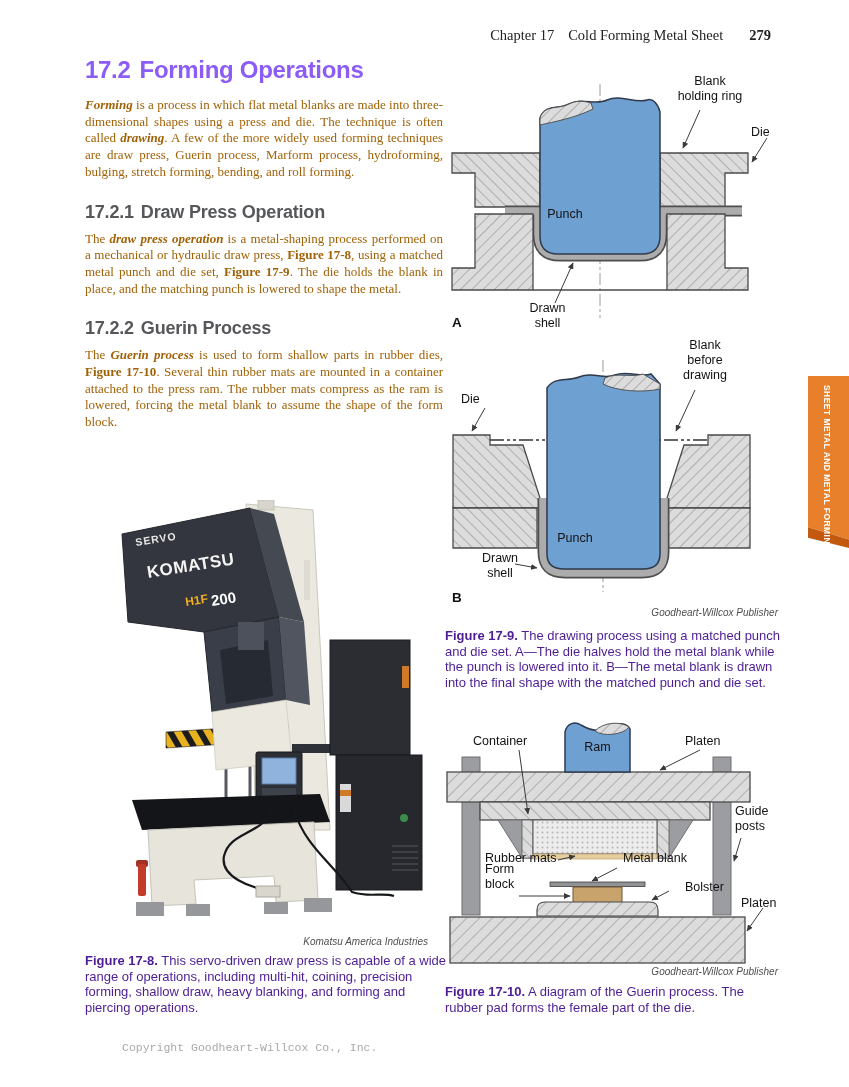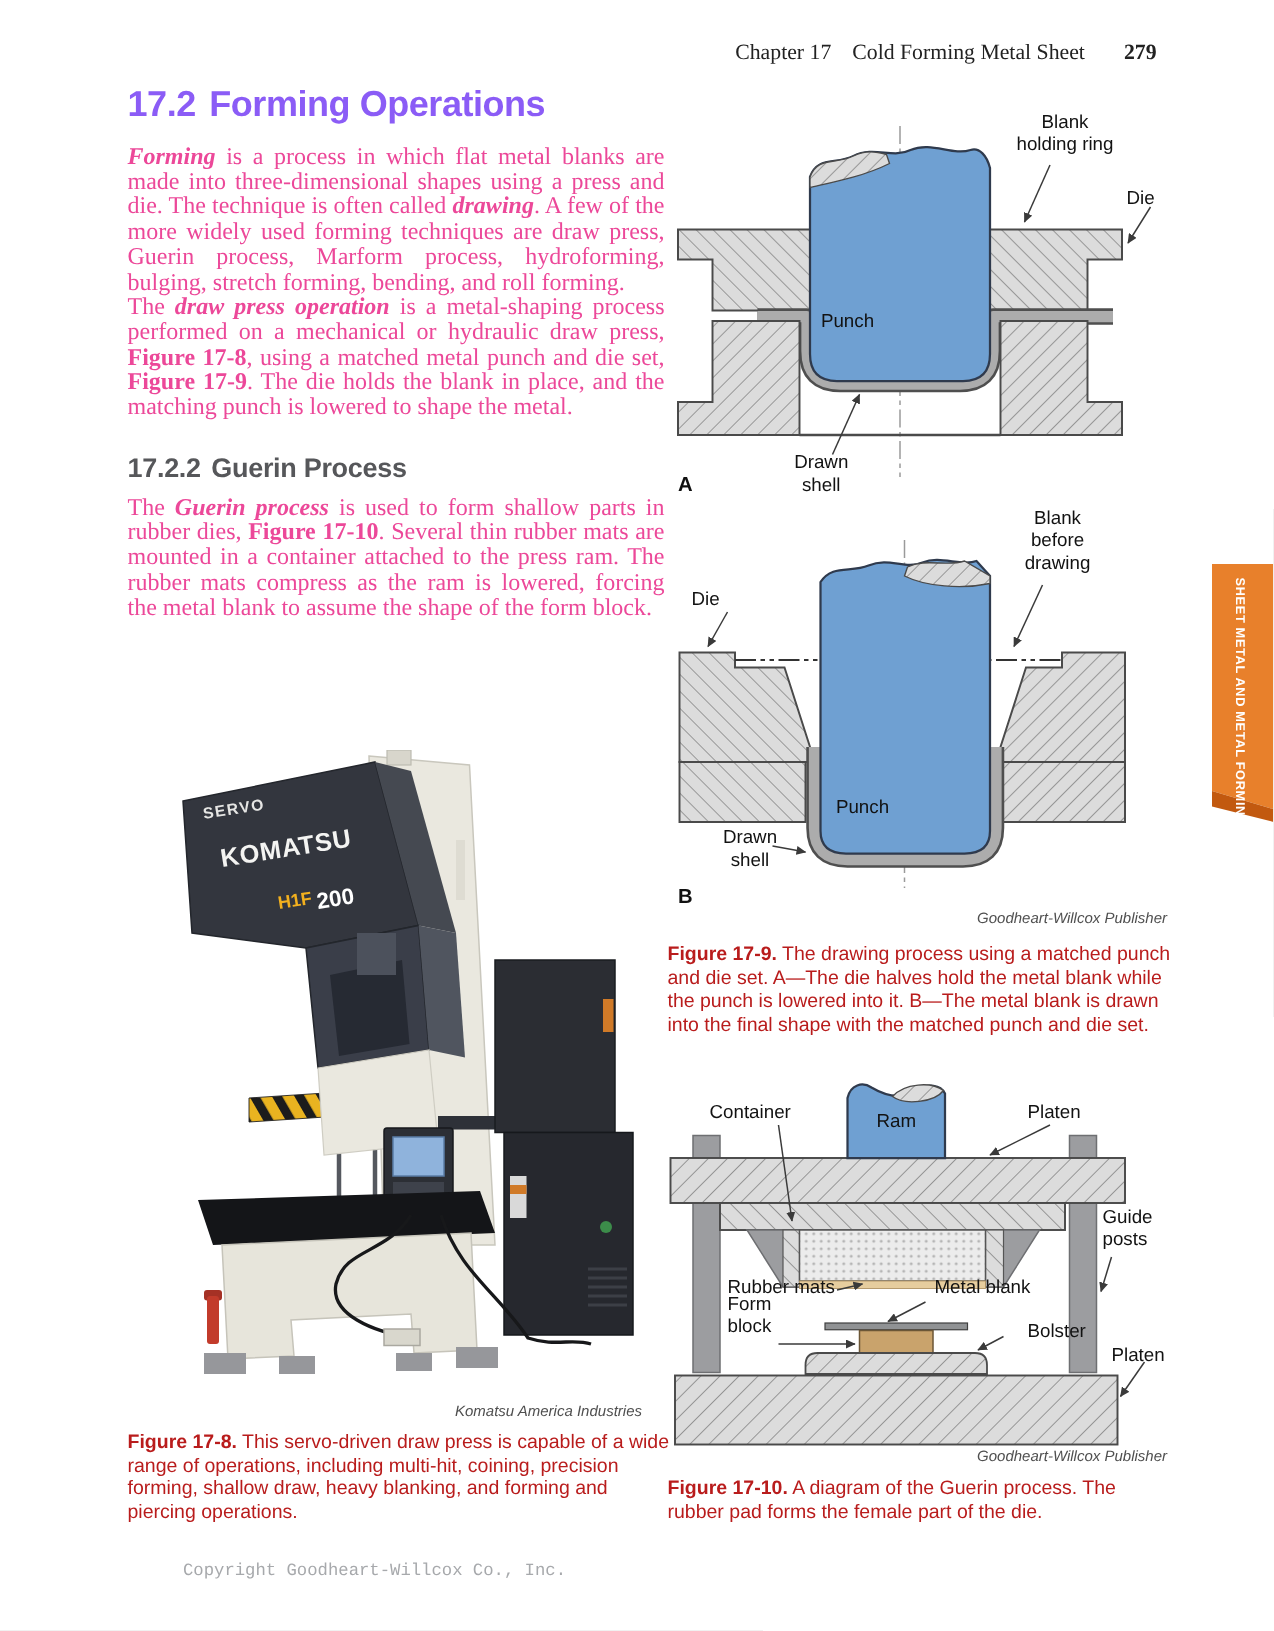--- a/index.html
+++ b/index.html
@@ -23,21 +23,21 @@
     font-family:"Liberation Sans", sans-serif; font-weight:bold;
     font-size:24px; letter-spacing:-0.3px; color:#8b5cf6; margin:0 0 13px 0;
   }
   h1.sec .sec-num { margin-right:9px; }
   h2.subsec {
     font-family:"Liberation Sans", sans-serif; font-weight:bold;
     font-size:18px; letter-spacing:-0.2px; color:#56575A; margin:21px 0 8px 0;
   }
   h2.subsec .sec-num { margin-right:7px; }
   p.body {
-    font-size:16px; line-height:16.7px; text-align:justify; color:#ec4899;
+    font-size:13px; line-height:16.7px; text-align:justify; color:#a16207;
   }
   .seg-b { font-weight:bold; }
   .seg-bi { font-weight:bold; font-style:italic; }
 
   
   .figwrap { position:absolute; }
   .dlabel {
     position:absolute; font-family:"Liberation Sans", sans-serif;
     font-size:12.5px; line-height:1.2; color:#121212; white-space:pre-line;
   }
@@ -45,21 +45,21 @@
   .partletter {
     position:absolute; font-family:"Liberation Sans", sans-serif;
     font-weight:bold; font-size:13.5px; color:#111;
   }
   .credit {
     position:absolute; font-family:"Liberation Sans", sans-serif;
     font-style:italic; font-size:10px; color:#4f4f4f; text-align:right;
   }
   .caption {
     position:absolute; font-family:"Liberation Sans", sans-serif;
-    font-size:13px; line-height:15.6px; color:#b91c1c; text-align:left;
+    font-size:13px; line-height:15.6px; color:#4c1d95; text-align:left;
   }
 
   
   .side-tab { position:absolute; right:0; top:376px; width:41px; height:172px; }
   .side-tab .tab-main {
     position:absolute; inset:0; background:#E8802B;
     clip-path:polygon(0 0, 100% 0, 100% 95%, 0 88%);
   }
   .side-tab .tab-dark {
     position:absolute; inset:0; background:#C2590F;
@@ -84,20 +84,21 @@
 <div class="page">
 
   <div class="running-head">
     <span>Chapter 17</span><span class="rh-title">Cold Forming Metal Sheet</span><span class="rh-page">279</span>
   </div>
 
   <div class="col-left">
     <h1 class="sec"><span class="sec-num">17.2</span><span>Forming Operations</span></h1>
     <p class="body"><span class="seg-bi">Forming</span><span> is a process in which flat metal blanks are made into three-dimensional shapes using a press and die. The technique is often called </span><span class="seg-bi">drawing</span><span>. A few of the more widely used forming techniques are draw press, Guerin process, Marform process, hydroforming, bulging, stretch forming, bending, and roll forming.</span></p>
 
+    <h2 class="subsec"><span class="sec-num">17.2.1</span><span>Draw Press Operation</span></h2>
     <p class="body"><span>The </span><span class="seg-bi">draw press operation</span><span> is a metal-shaping process performed on a mechanical or hydraulic draw press, </span><span class="seg-b">Figure 17-8</span><span>, using a matched metal punch and die set, </span><span class="seg-b">Figure 17-9</span><span>. The die holds the blank in place, and the matching punch is lowered to shape the metal.</span></p>
 
     <h2 class="subsec"><span class="sec-num">17.2.2</span><span>Guerin Process</span></h2>
     <p class="body"><span>The </span><span class="seg-bi">Guerin process</span><span> is used to form shallow parts in rubber dies, </span><span class="seg-b">Figure 17-10</span><span>. Several thin rubber mats are mounted in a container attached to the press ram. The rubber mats compress as the ram is lowered, forcing the metal blank to assume the shape of the form block.</span></p>
   </div>
 
   <div class="figwrap" style="left:108px; top:500px; width:322px; height:440px;">
     <svg width="322" height="440" viewBox="0 0 322 440">
       <defs>
         <pattern id="hz" width="13" height="14" patternUnits="userSpaceOnUse" patternTransform="rotate(-30)">

